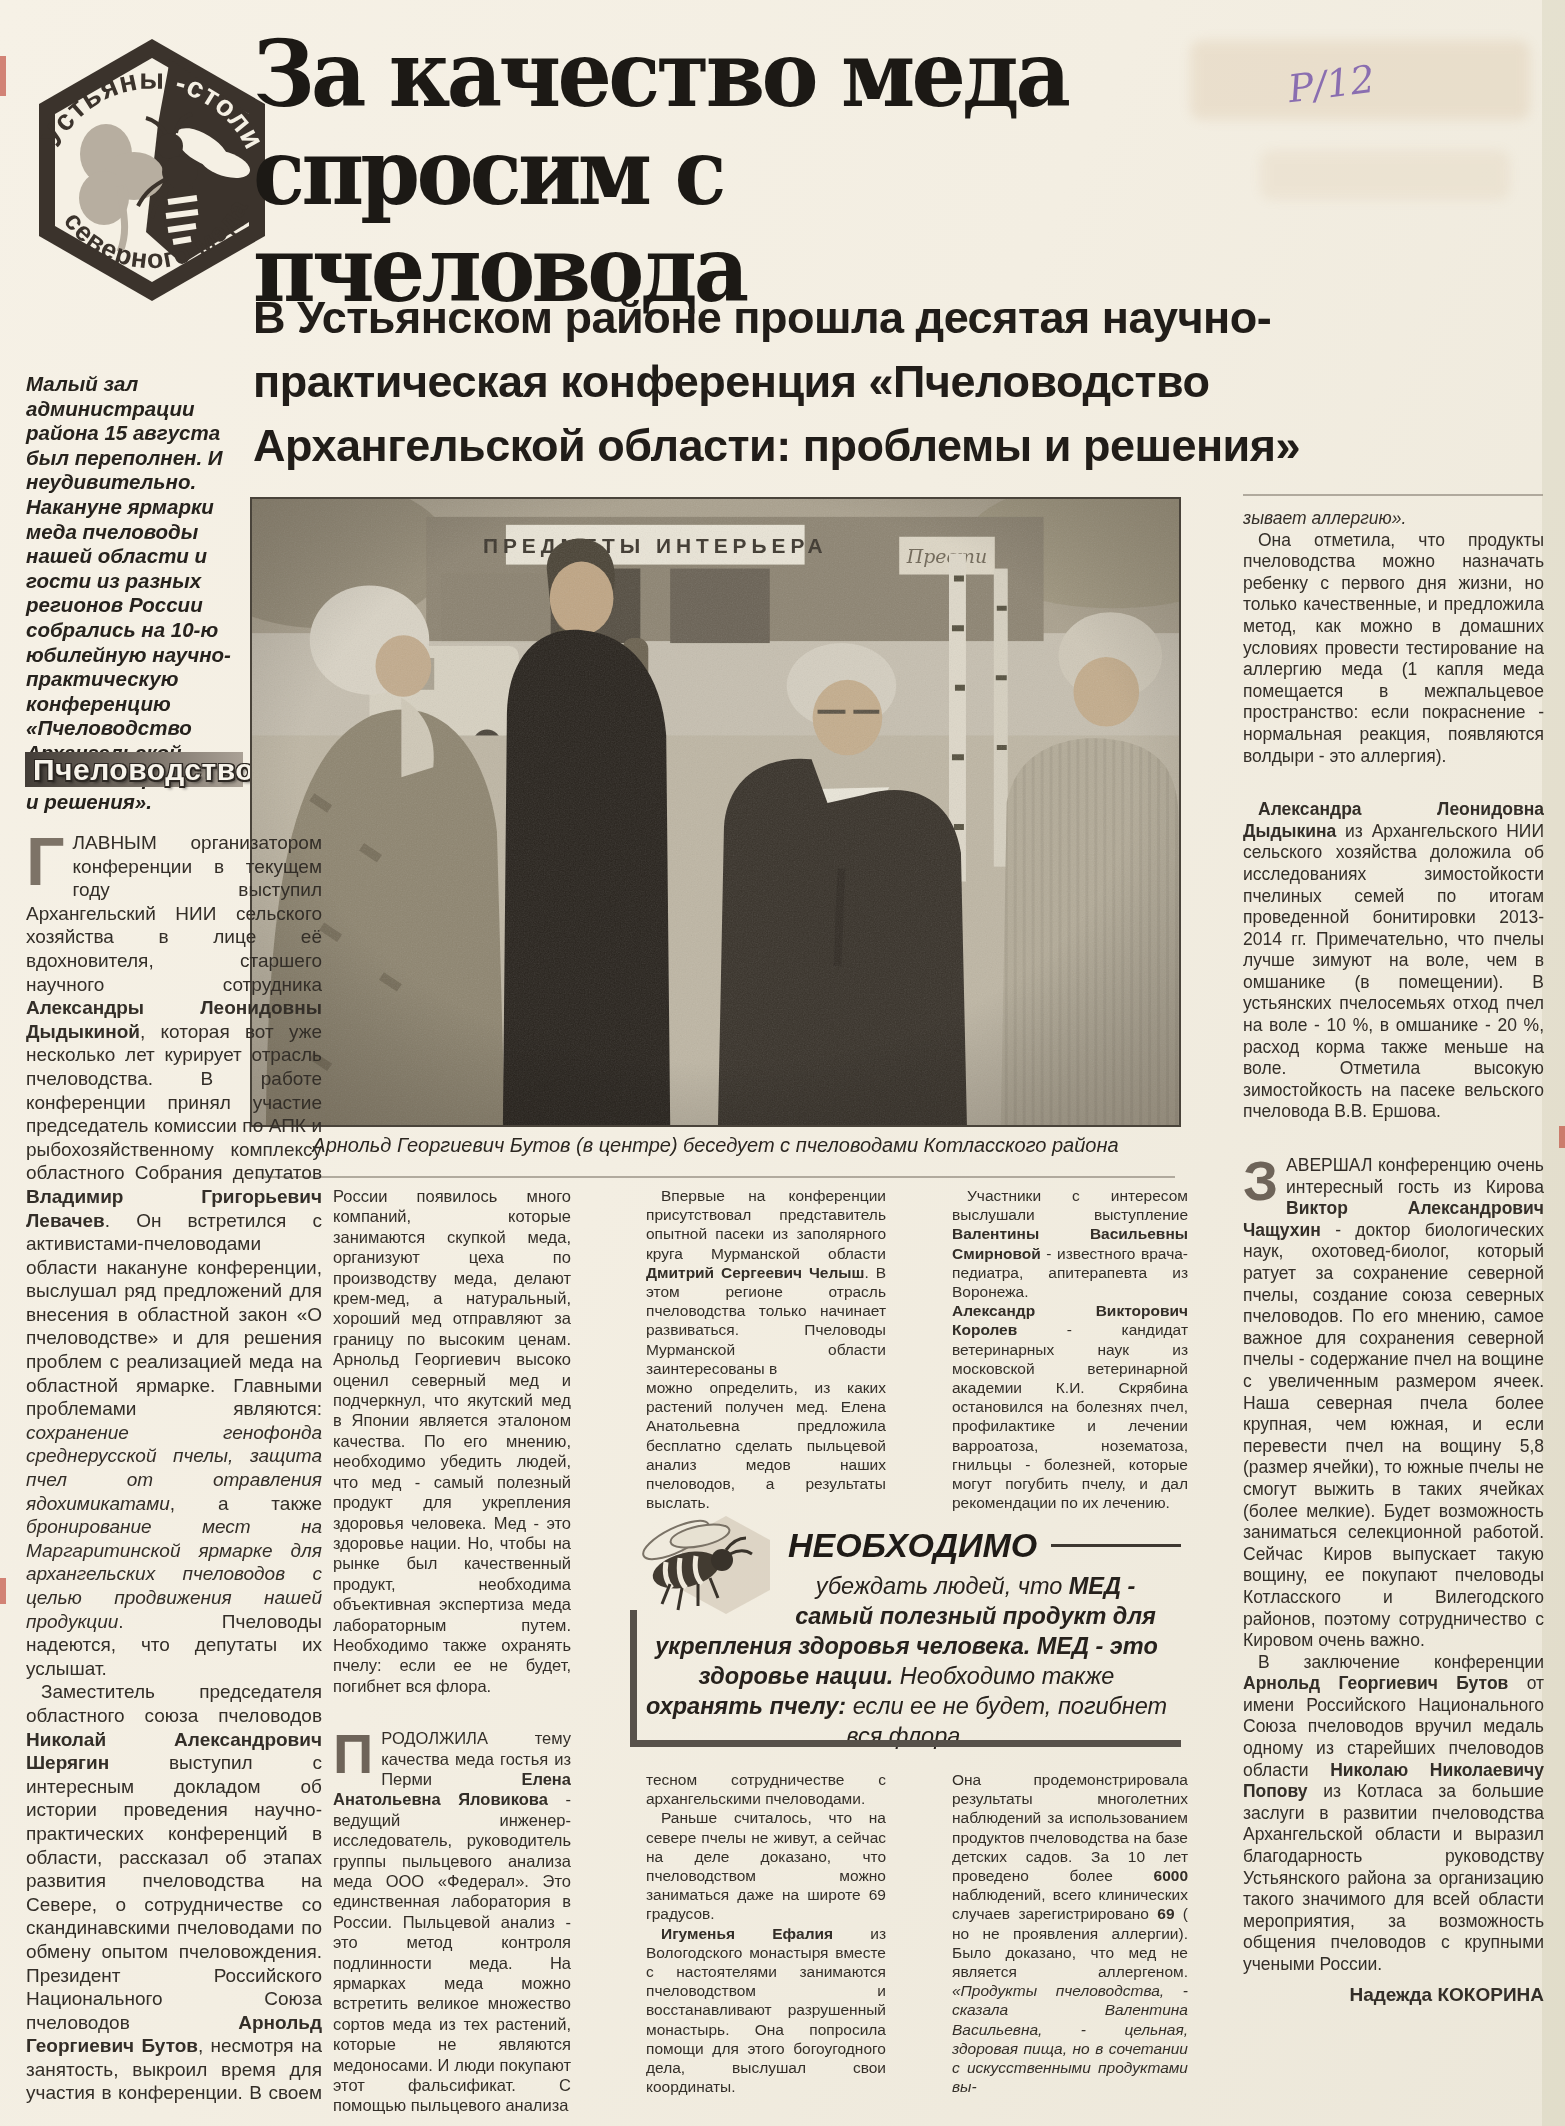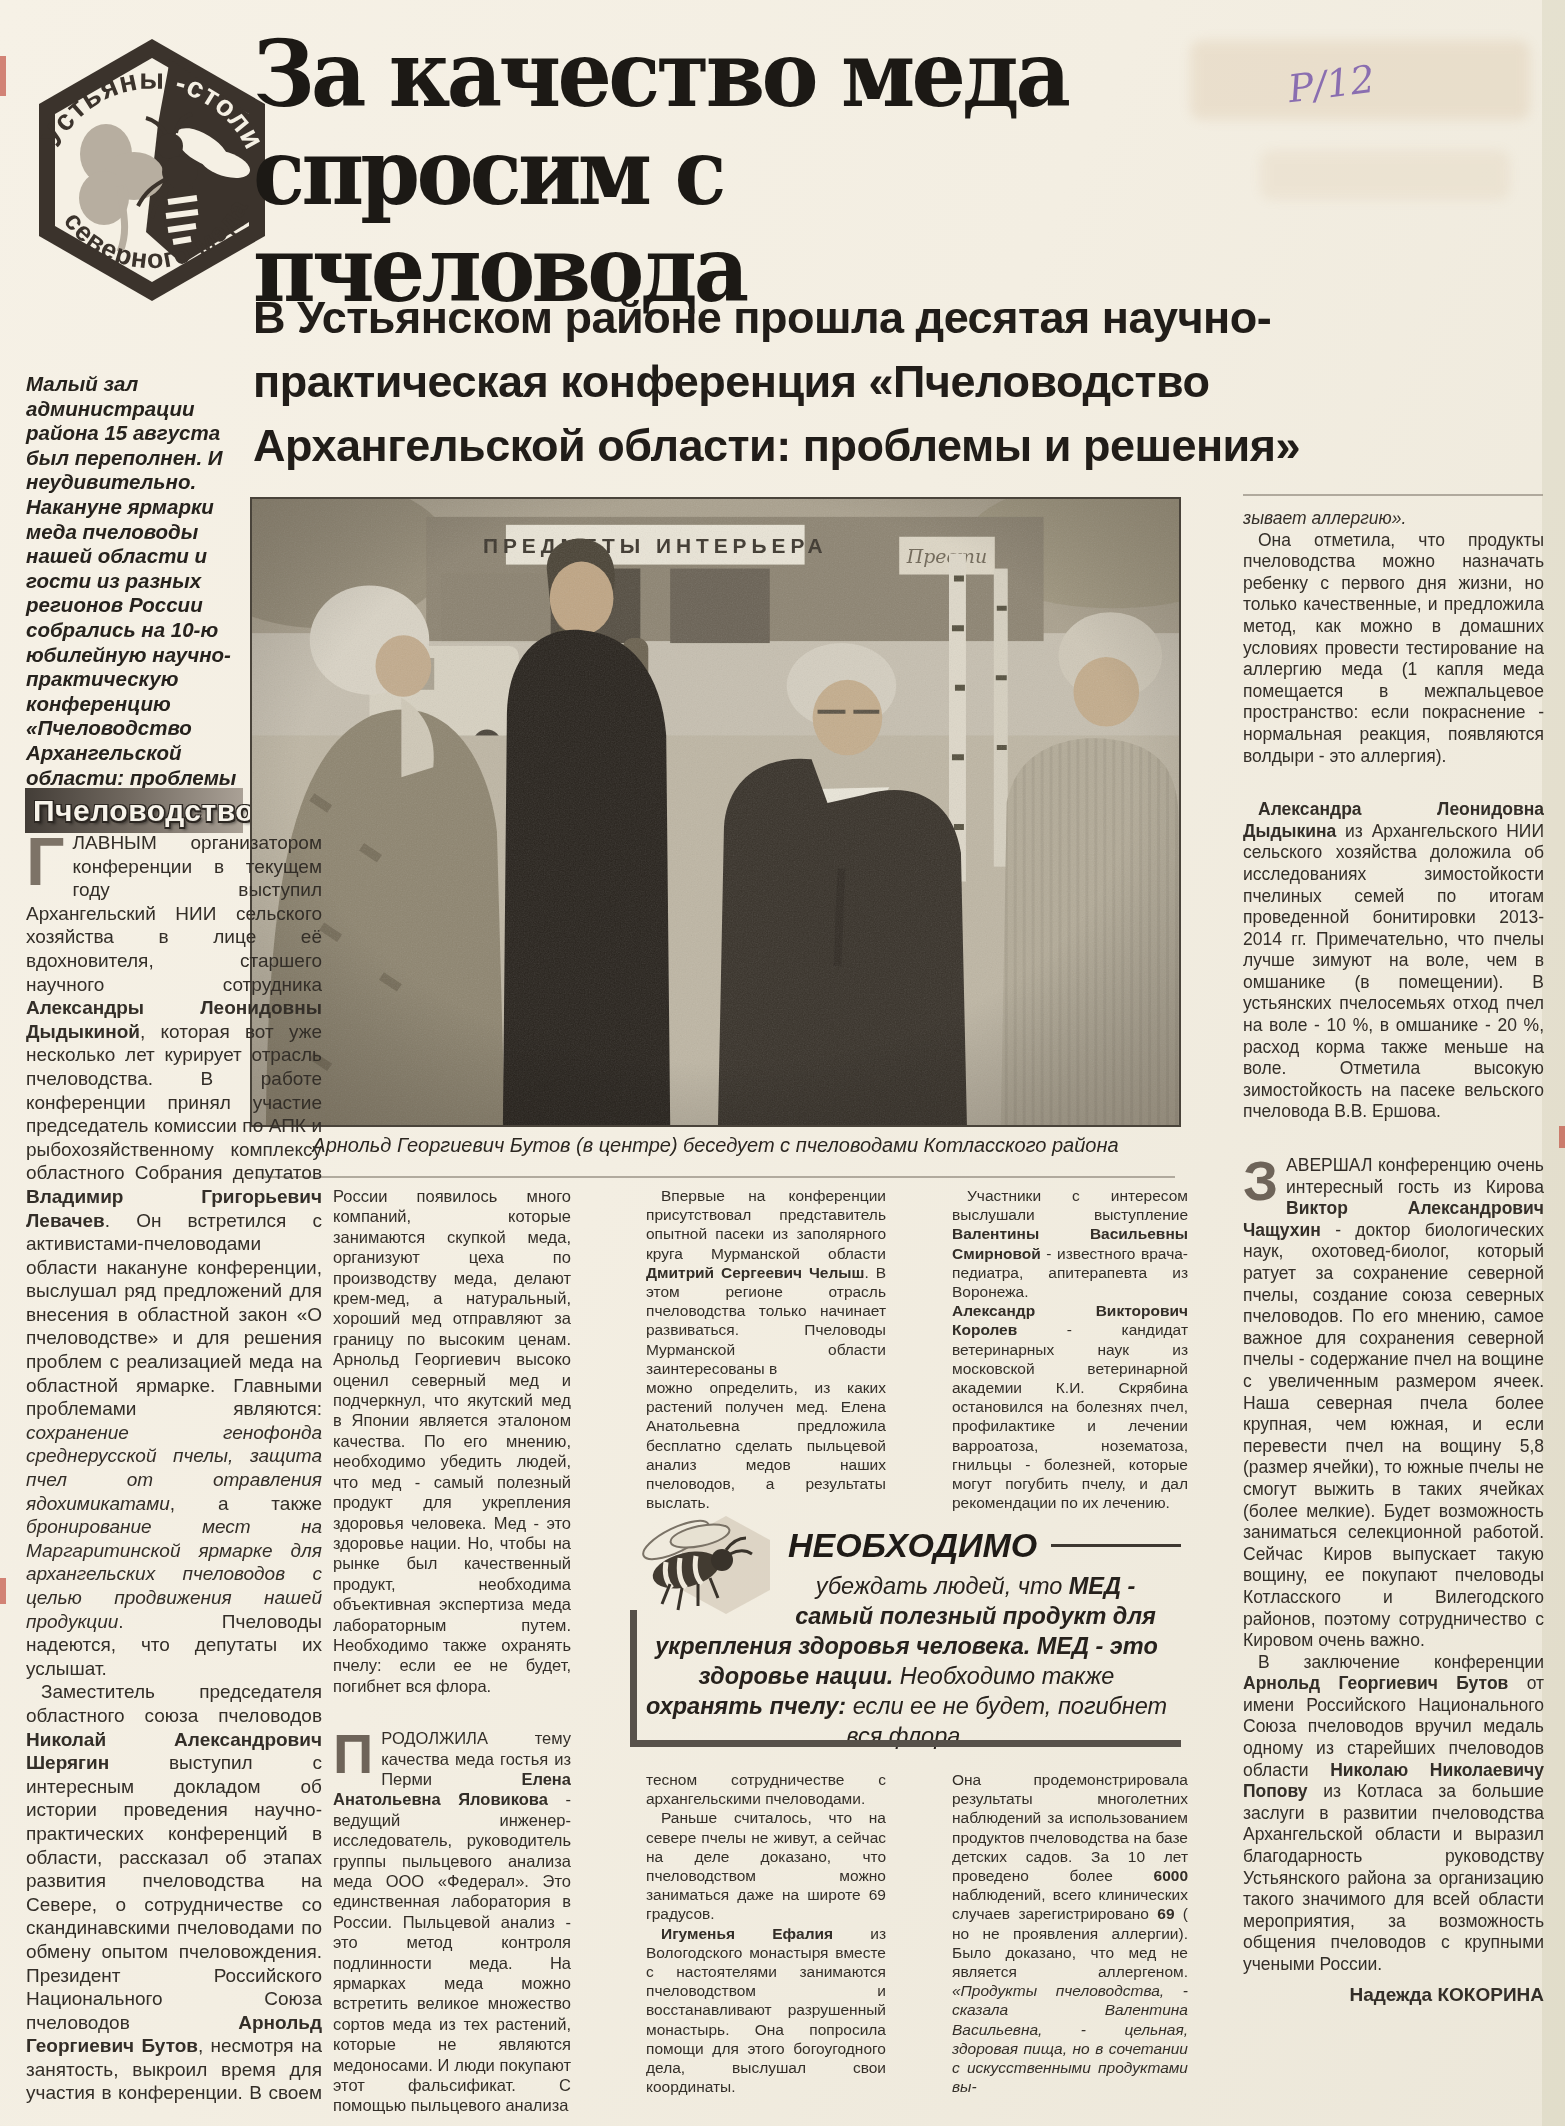--- a/index.html
+++ b/index.html
@@ -29,23 +29,23 @@
 
   
   .logo{left:20px;top:36px;width:264px;height:270px;}
 
   
   .intro{
     left:26px;top:372px;width:224px;
     font-weight:bold;font-style:italic;font-size:20.5px;line-height:24.6px;color:#26221d;
   }
   .section-bar{
-    left:25px;top:752px;width:218px;height:45px;
+    left:25px;top:752px;width:218px;height:35px;
     background:linear-gradient(90deg,#433d37 0%,#6e665d 45%,#aaa196 100%);
-    display:flex;align-items:center;margin-top:36px;
+    display:flex;align-items:center;
   }
   .section-bar span{
     font-weight:bold;font-size:30px;letter-spacing:.5px;color:#f7f3ea;white-space:nowrap;padding-left:8px;
     text-shadow:1.5px 1.5px 0 #2c2722,-1px -1px 0 #2c2722,1.5px -1px 0 #2c2722,-1px 1.5px 0 #2c2722,3px 3px 3px rgba(0,0,0,.45);
   }
 
   
   .col{position:absolute;overflow:hidden;text-align:justify;}
   .para{margin:0;text-indent:15px;}
   .para.cont{text-indent:0;}

